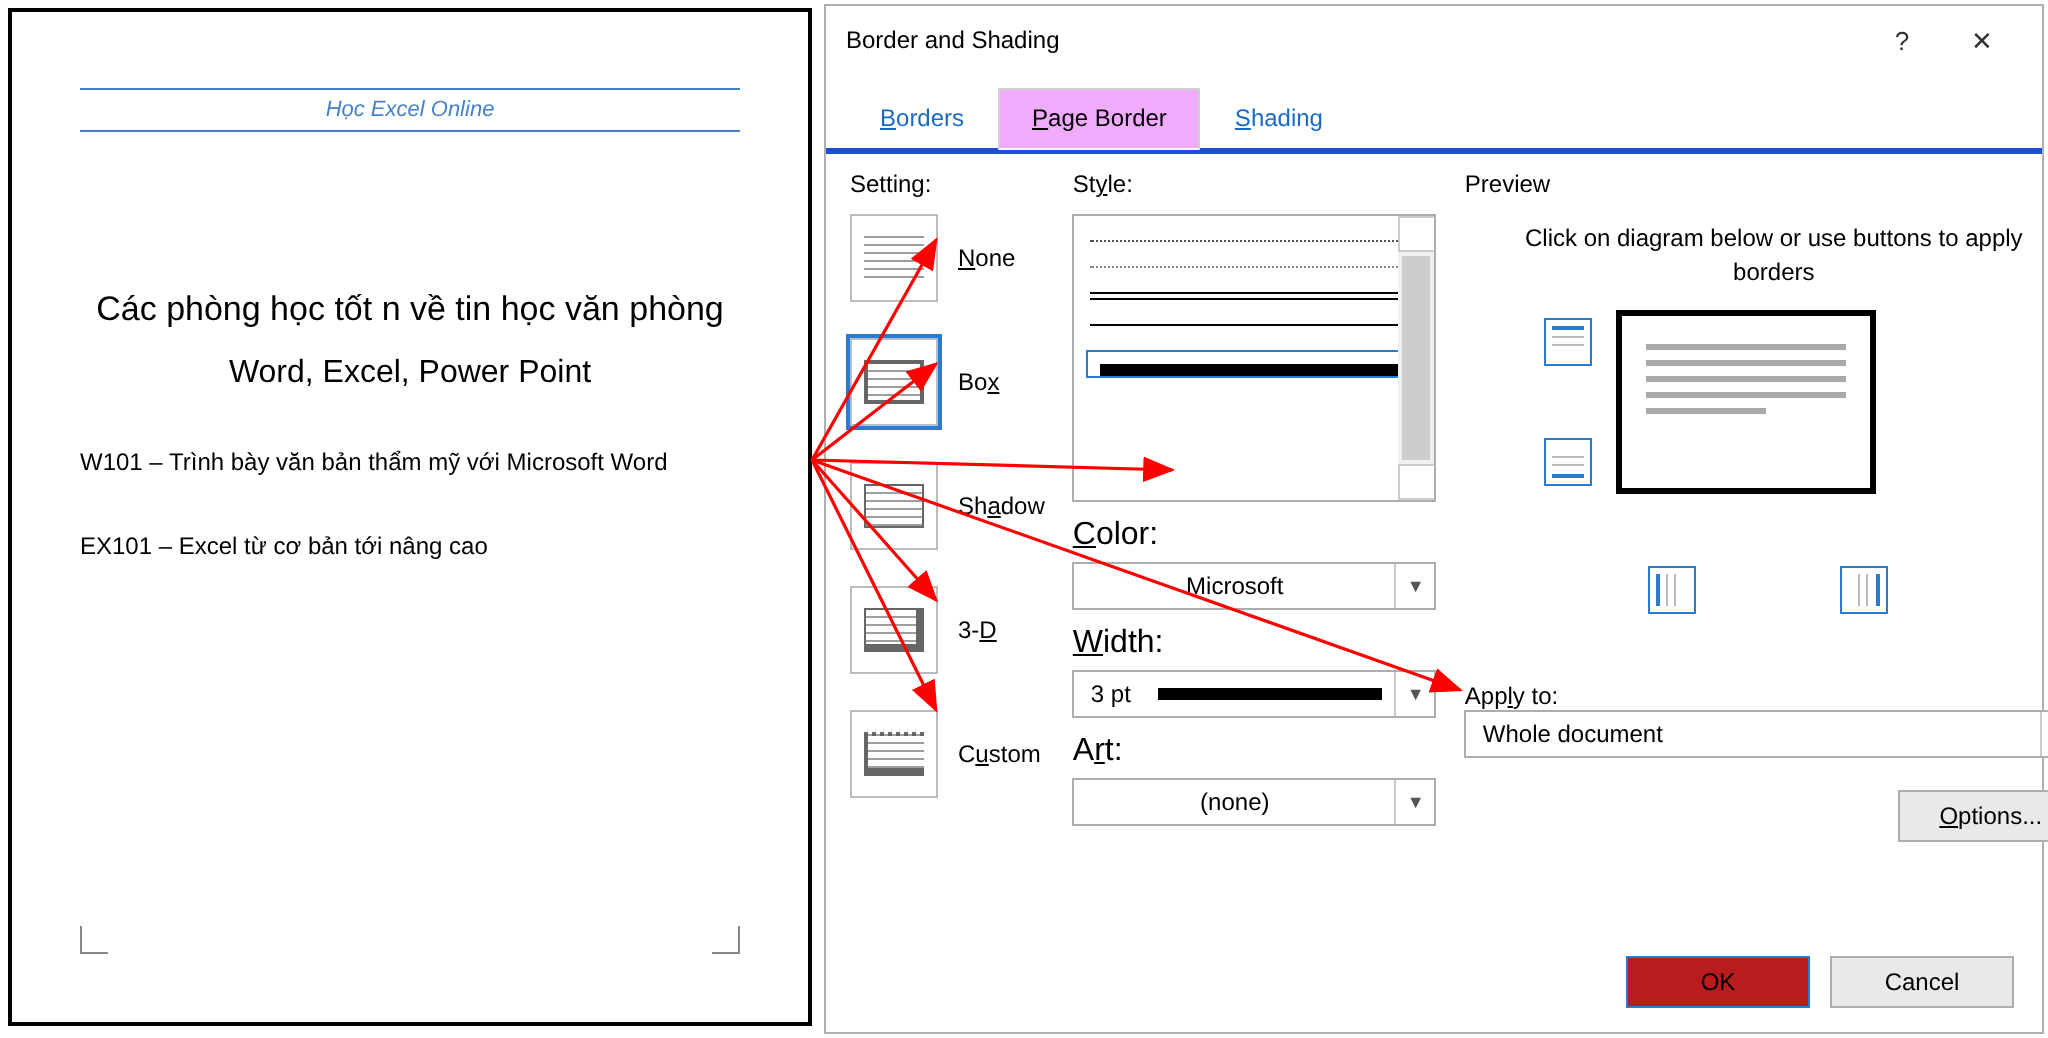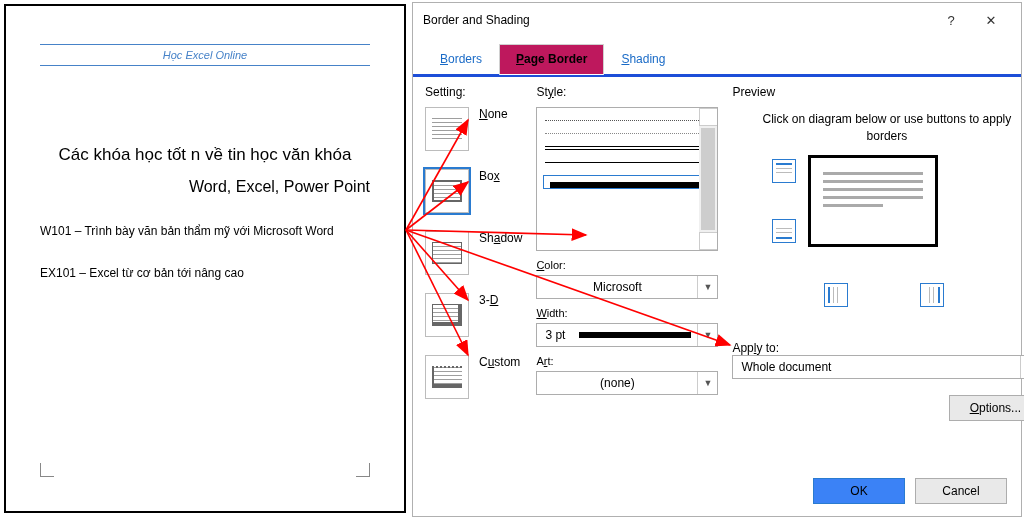--- a/index.html
+++ b/index.html
@@ -8,47 +8,47 @@
 
 .page {
   position: absolute; left: 4px; top: 4px; width: 402px; height: 509px;
   background: #fff; border: 2px solid #000; padding: 38px 34px;
   font-family: "Times New Roman", serif;
 }
 .page .hr-top { border: 0; border-top: 1px solid #4682c8; margin-bottom: 4px; }
 .page .header-title { text-align: center; color: #4682c8; font-style: italic; font-size: 11px; margin-bottom: 4px; }
 .page .hr-top2 { border: 0; border-top: 1px solid #4682c8; }
 .page h1 { font-size: 17px; font-weight: 400; text-align: center; margin-top: 76px; line-height: 1.5; }
-.page h2 { font-size: 16px; font-weight: 400; text-align: right; margin-top: 10px; }
+.page h2 { font-size: 16px; font-weight: 400; text-align: center; margin-top: 10px; }
 .page p { font-size: 12px; margin-top: 28px; }
 .page p + p { margin-top: 28px; }
 .crop { position: absolute; width: 14px; height: 14px; border-color: #888; border-style: solid; border-width: 0; }
 .crop.bl { left: 34px; bottom: 34px; border-left-width: 1px; border-bottom-width: 1px; }
 .crop.br { right: 34px; bottom: 34px; border-right-width: 1px; border-bottom-width: 1px; }
 
 
 .dialog {
   position: absolute; right: 2px; top: 2px; width: 610px; height: 515px;
   border: 1px solid #b0b0b0; background: #fff; display: flex; flex-direction: column;
 }
 .titlebar { height: 34px; display: flex; align-items: center; padding: 0 10px; }
 .titlebar .title { flex: 1; font-size: 12px; }
 .titlebar .winbtn { width: 40px; text-align: center; font-size: 13px; color: #333; cursor: pointer; }
 
 .tabs { display: flex; border-bottom: 3px solid #1d4ed8; padding: 6px 10px 0; gap: 0; }
 .tab { padding: 7px 16px 8px; font-size: 12px; border: 1px solid transparent; color: #1a6bc7; cursor: pointer; position: relative; top: 1px; }
 .tab u { text-decoration: underline; }
-.tab.active { border-color: #d0d0d0; border-bottom-color: #fff; background: #be185d; color: #000; font-weight: bold; }
+.tab.active { border-color: #d0d0d0; border-bottom-color: #fff; background: #f0abfc; color: #000; }
 
 .body { flex: 1; display: flex; padding: 8px 12px 0; gap: 14px; }
 .col { display: flex; flex-direction: column; }
 .col-label { font-size: 12px; margin-bottom: 8px; }
 
 
-.setting-item { display: flex; gap: 10px; margin-bottom: 18px; cursor: pointer; }
+.setting-item { display: flex; align-items: center; gap: 10px; margin-bottom: 18px; cursor: pointer; }
 .setting-icon { width: 44px; height: 44px; border: 1px solid #bcbcbc; display: flex; align-items: center; justify-content: center; background: #fff; position: relative; }
 .setting-icon.selected { outline: 2px solid #2a7bd0; }
 .setting-icon .mini { width: 30px; height: 22px; border: 1px solid #666; position: relative; background: linear-gradient(#9e9e9e 1px, transparent 1px) 3px 3px / 24px 4px; }
 .setting-icon .mini.shadow::after { content:""; position:absolute; right:-4px; bottom:-4px; left:4px; top:4px; background:#555; z-index:-1; }
 .setting-icon.box .mini { border-width:2px; }
 .setting-icon .mini.none-lines { border-color: transparent; }
 .setting-icon .mini.threeD { border-right-width:4px; border-bottom-width:4px; }
 .setting-icon .mini.custom { border-top:2px dotted #666; border-left:2px solid #666; border-bottom:4px solid #666; border-right:0; }
 .setting-label { font-size: 12px; }
 
@@ -58,21 +58,21 @@
 .style-list .line.sel-wrap { border:1px solid #2a7bd0; padding:6px 6px; margin: 6px; }
 .style-list .line.sel-wrap .bar { height:6px; background:#000; }
 .style-list .line.dots   { border-top: 1px dotted #555; }
 .style-list .line.dots2  { border-top: 1px dotted #888; }
 .style-list .line.dbl    { border-top: 1px solid #000; padding-top:2px; border-bottom:1px solid #000; height:2px; }
 .style-list .line.thin   { border-top: 1px solid #000; }
 .scrollbar { position:absolute; right:0; top:0; bottom:0; width:18px; background:#f0f0f0; display:flex; flex-direction:column; }
 .scrollbar .btn { height:18px; line-height:18px; text-align:center; font-size:9px; color:#555; background:#fff; border:1px solid #ccc; cursor:pointer; }
 .scrollbar .thumb { flex:1; margin:2px; background:#cdcdcd; }
 
-.sub-label { font-size: 11px; margin: 8px 0 4px; }
+.sub-label { font-size: 16px; margin: 8px 0 4px; }
 .combo { width: 182px; height: 24px; border: 1px solid #adadad; display: flex; align-items: center; background:#fff; cursor:pointer; }
 .combo .val { flex: 1; font-size: 12px; text-align: center; }
 .combo .val.left { text-align: left; padding-left: 8px; }
 .combo .arrow { width: 20px; height: 100%; border-left: 1px solid #ccc; display:flex; align-items:center; justify-content:center; font-size:9px; color:#555; }
 .combo.width .swatch { flex: 1; height: 6px; background: #000; margin: 0 6px 0 0; }
 
 
 .preview-col { flex: 1; }
 .preview-hint { font-size: 12px; text-align: center; margin: 4px 20px 10px; line-height: 1.4; }
 .preview-area { position: relative; height: 170px; }
@@ -85,33 +85,33 @@
 .edge-btn.b { left: 40px; top: 64px; }
 .edge-btn.l { left: 92px; top: 128px; }
 .edge-btn.r { left: 188px; top: 128px; }
 .apply-label { font-size: 12px; margin-top: 16px; }
 .apply-combo { width: 309px; }
 .options-row { display:flex; justify-content:flex-end; margin-top: 16px; }
 
 
 .footer { height: 50px; display:flex; justify-content:flex-end; align-items:center; gap:10px; padding: 0 14px; }
 .btn { min-width: 92px; height: 26px; font-size: 12px; border: 1px solid #adadad; background: #e9e9e9; cursor:pointer; padding: 0 14px; }
-.btn.primary { border: 1px solid #2a7bd0; background: #3b82f6; }
+.btn.primary { border: 1px solid #2a7bd0; background: #b91c1c; }
 
 
 .arrows { position:absolute; left:0; top:0; width:1024px; height:519px; pointer-events:none; }
 </style>
 </head>
 <body>
 
 <div class="page">
   <hr class="hr-top">
   <div class="header-title">Học Excel Online</div>
   <hr class="hr-top2">
-  <h1>Các khóa học tốt n     về tin học văn khóa</h1>
+  <h1>Các phòng học tốt n     về tin học văn phòng</h1>
   <h2>Word, Excel, Power Point</h2>
   <p>W101 – Trình bày văn bản thẩm mỹ với Microsoft Word</p>
   <p>EX101 – Excel từ cơ bản tới nâng cao</p>
   <span class="crop bl"></span>
   <span class="crop br"></span>
 </div>
 
 <div class="dialog">
   <div class="titlebar">
     <div class="title">Border and Shading</div>

